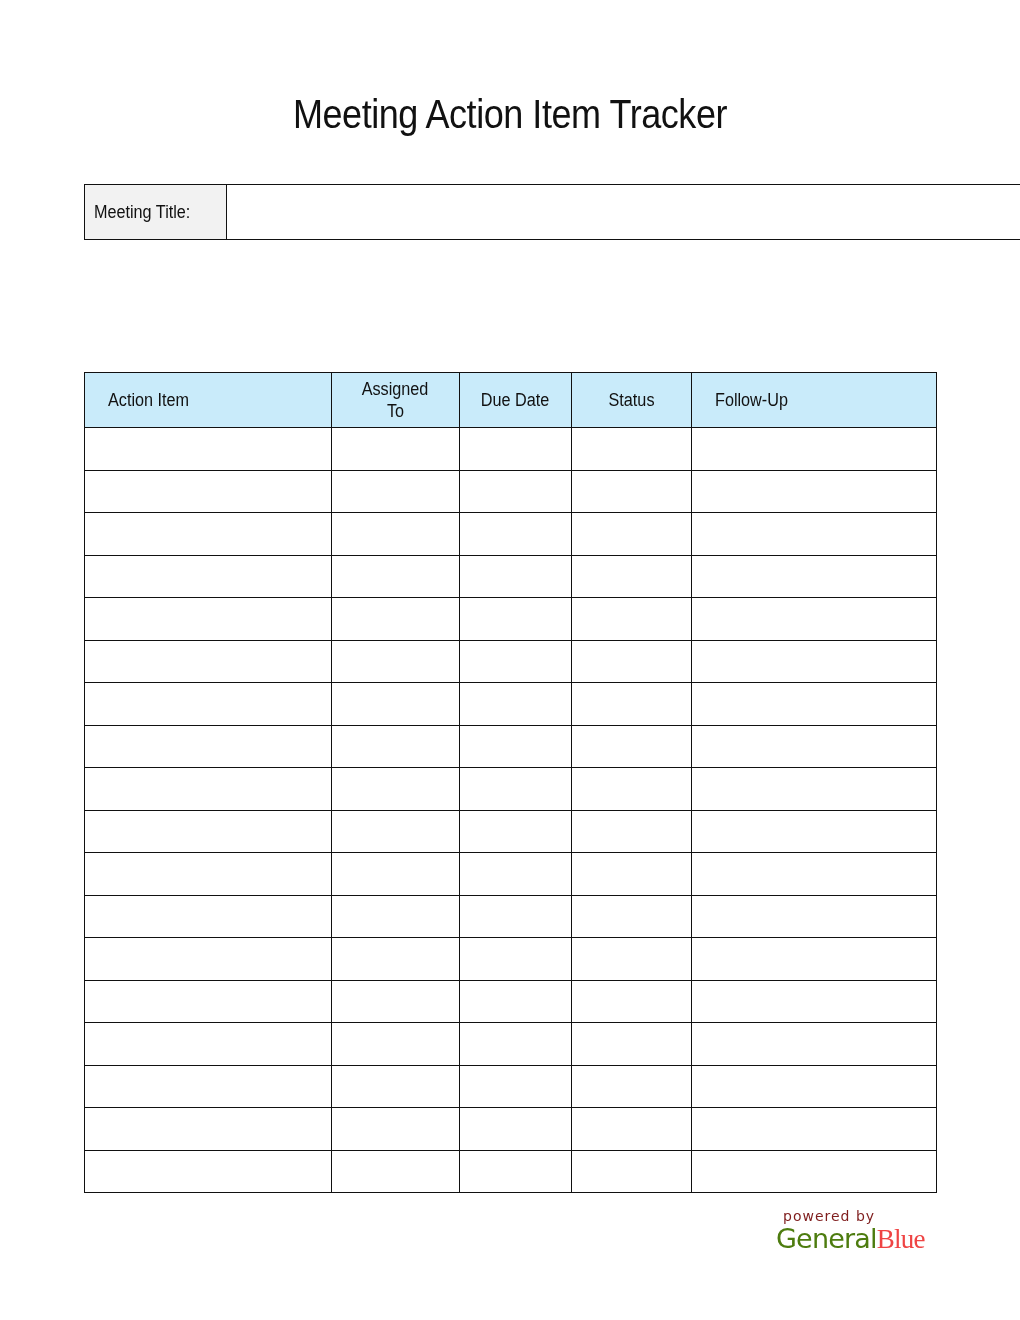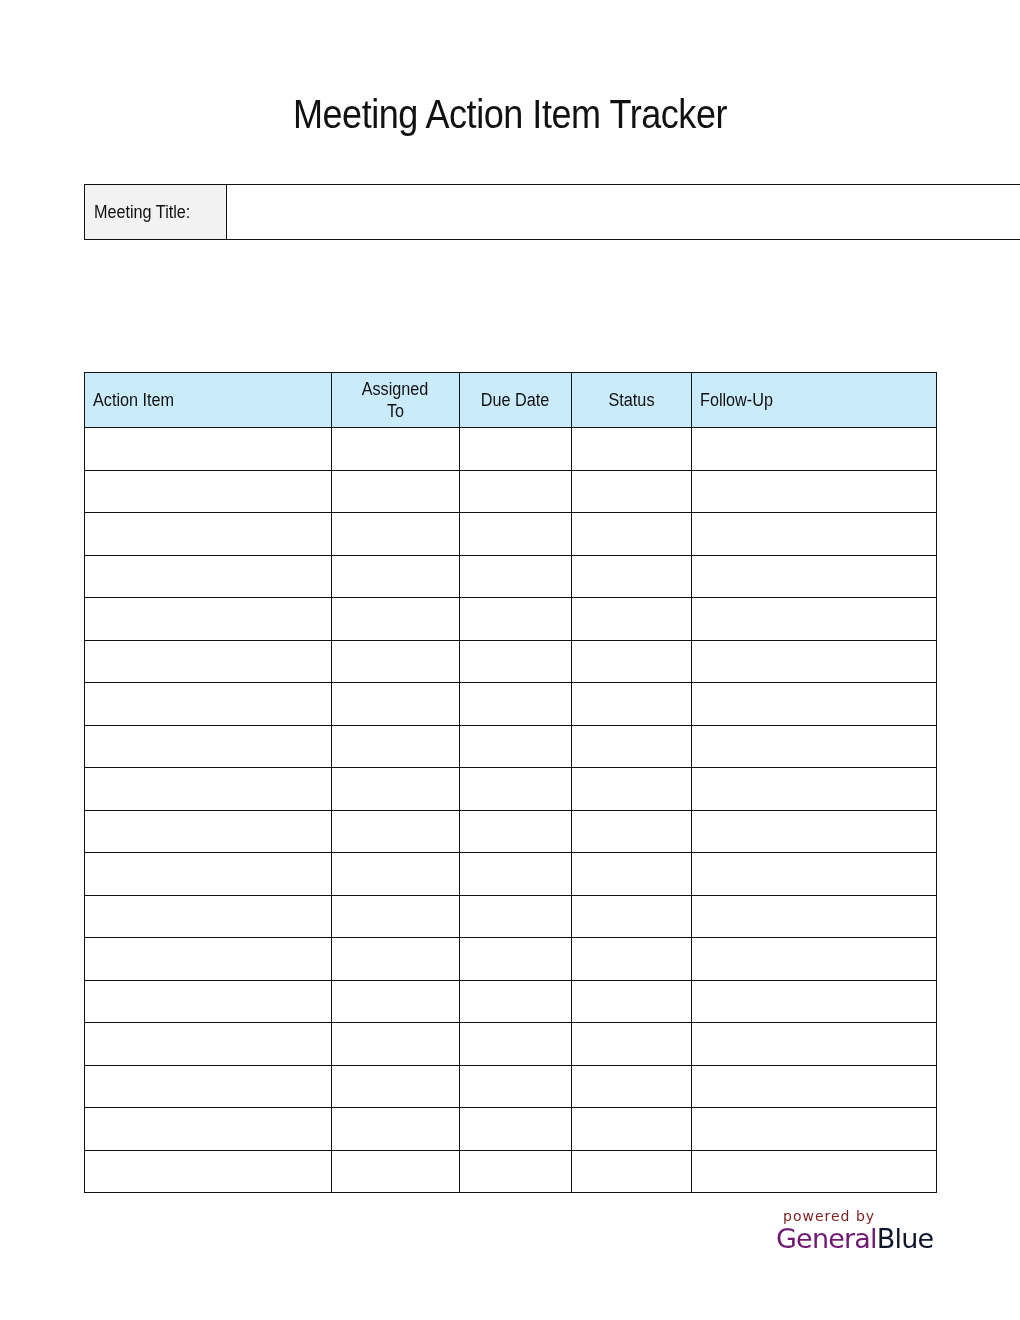--- a/index.html
+++ b/index.html
@@ -21,36 +21,36 @@
     width: 142px; background: #f2f2f2; font-size: 18px; padding-left: 9px;
     box-sizing: border-box;
   }
   .info td.lbl span { display: inline-block; transform: scaleX(0.9); transform-origin: left; }
   .main { top: 372px; left: 84px; width: 852px; table-layout: fixed; }
   .main th {
     background: #c9ebfa; height: 54px; font-weight: normal; font-size: 18px;
     line-height: 22px;
   }
   .main th span { display: inline-block; transform: scaleX(0.9); }
-  .main th.left { text-align: left; padding-left: 8px; }
+  .main th.left { text-align: left; padding-left: 23px; }
   .main th.left span { transform-origin: left; }
   .main td { height: 41.5px; }
   .brand {
     position: absolute; left: 776px; top: 1208px; width: 160px;
   }
   .powered {
     font-family: "DejaVu Sans", sans-serif; font-size: 14px; color: #7f1d1d;
     letter-spacing: 1px; padding-left: 7px;
   }
   .logo {
     font-family: "DejaVu Sans", sans-serif; font-size: 27px; margin-top: -1px;
     letter-spacing: -0.8px;
   }
-  .logo .g { color: #701a75; }
-  .logo .b { color: #0f172a; }
+  .logo .g { color: #4d7c0f; }
+  .logo .b { color: #ef4444; font-family: Liberation Serif, serif; }
 </style>
 </head>
 <body>
 
 <div class="title">Meeting Action Item Tracker</div>
 
 <table class="info">
   <tbody>
       <tr>
     <td class="lbl"><span>Meeting Title:</span></td>

